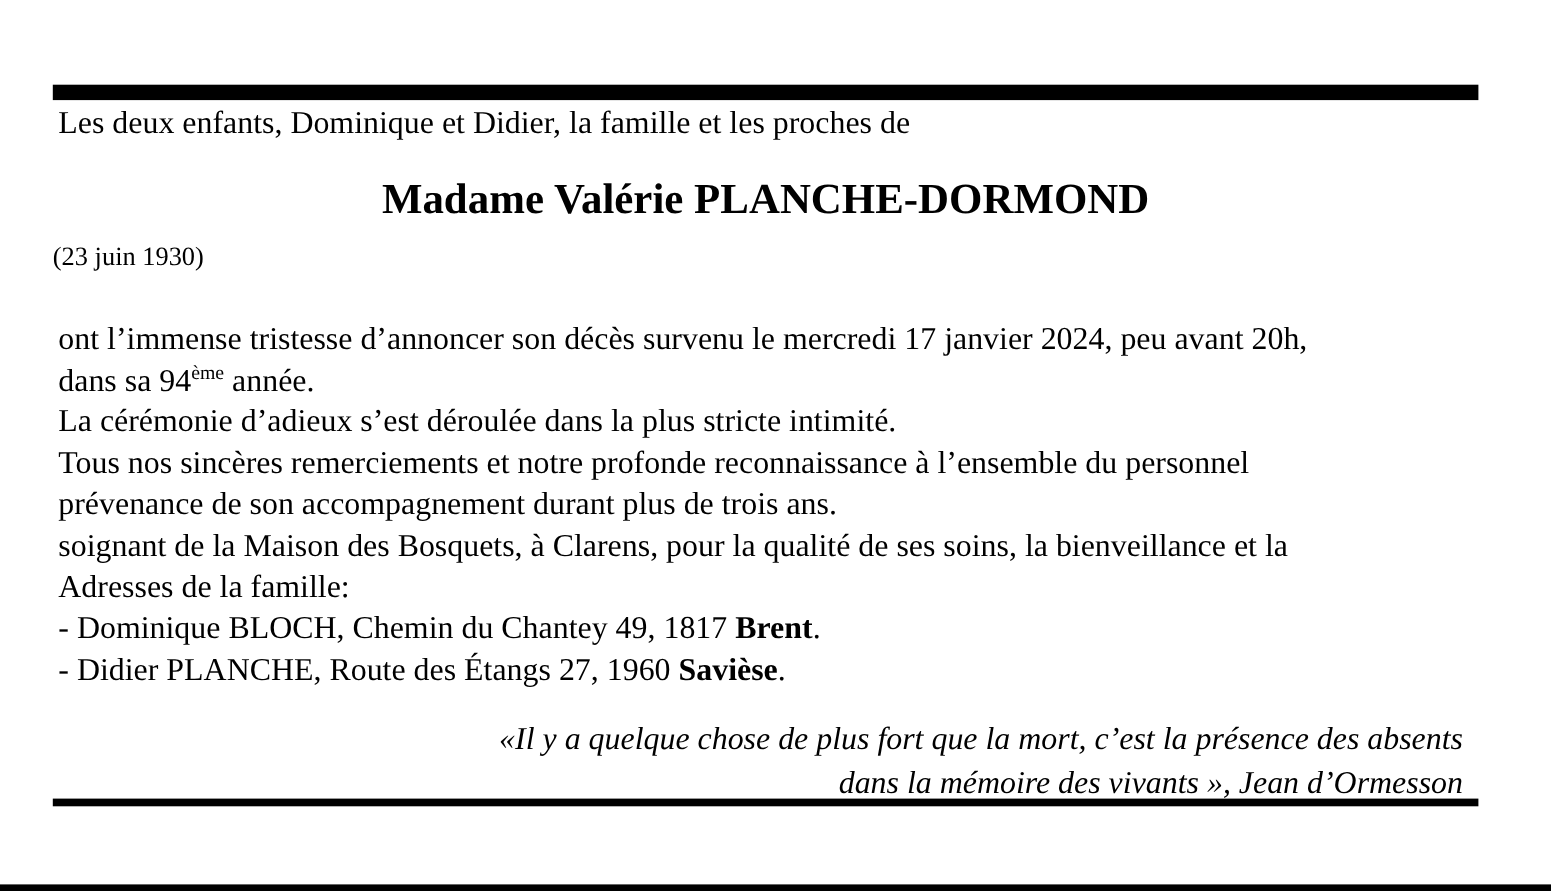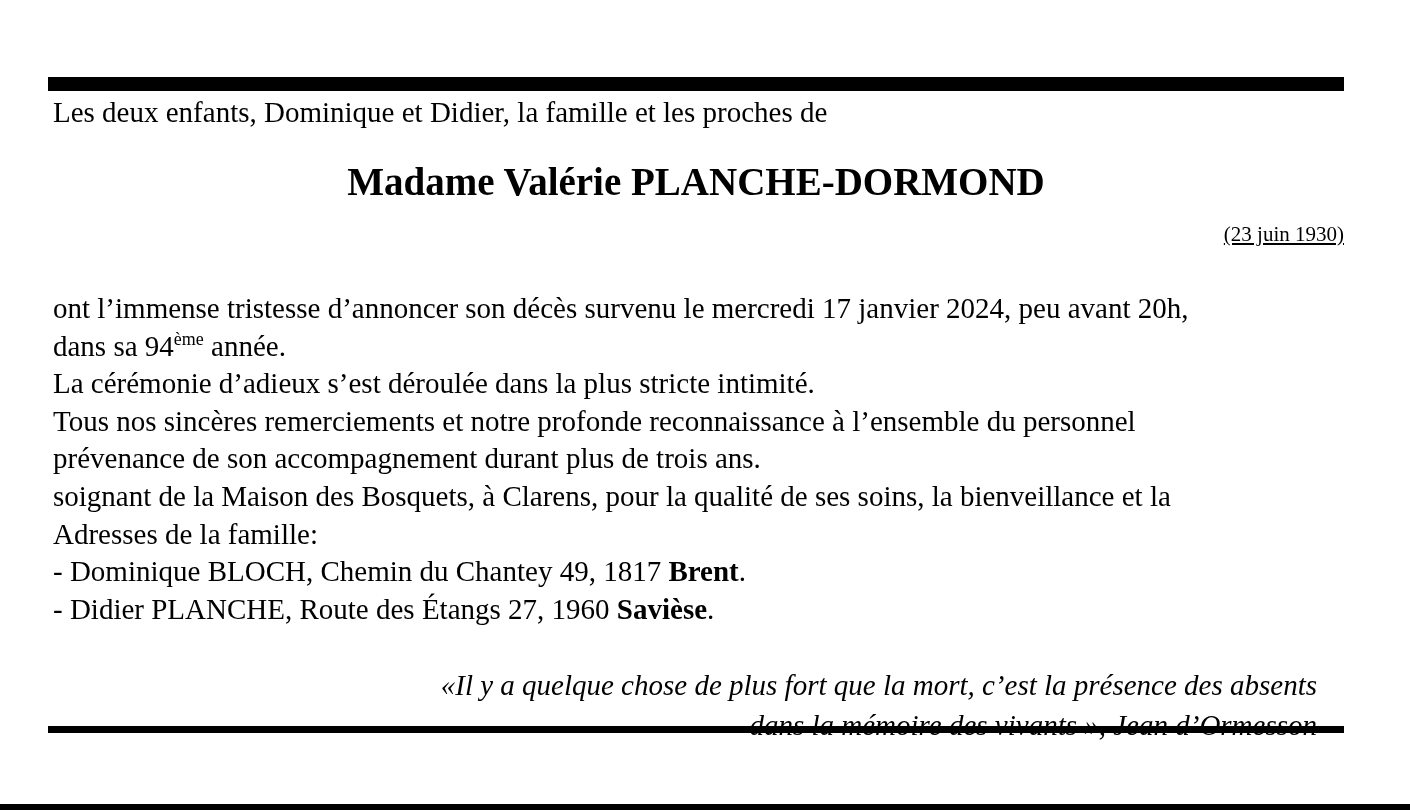--- a/index.html
+++ b/index.html
@@ -48,25 +48,24 @@
     font-weight: bold;
     line-height: 48px;
     white-space: nowrap;
   }
   .birthdate {
     position: absolute;
     left: 48px;
     top: 214px;
     width: 1296px;
     margin: 0;
-    text-align: right;
-    font-size: 21px;
+    text-align: left;
+    font-size: 24px;
     line-height: 40px;
     white-space: nowrap;
-    text-decoration: underline;
   }
   .body-block {
     position: absolute;
     left: 53px;
     top: 290px;
     font-size: 29px;
     line-height: 37.6px;
   }
   .body-block p {
     margin: 0;
@@ -74,21 +73,21 @@
   }
   .sup {
     font-size: 0.62em;
     vertical-align: super;
     line-height: 0;
   }
   .quote {
     position: absolute;
     right: 76px;
     top: 648px;
-    margin: 17px;
+    margin: 4px;
     font-size: 29px;
     font-style: italic;
     line-height: 40px;
     text-align: right;
   }
   .quote p {
     margin: 0;
     white-space: nowrap;
   }
   .rule-bottom {

